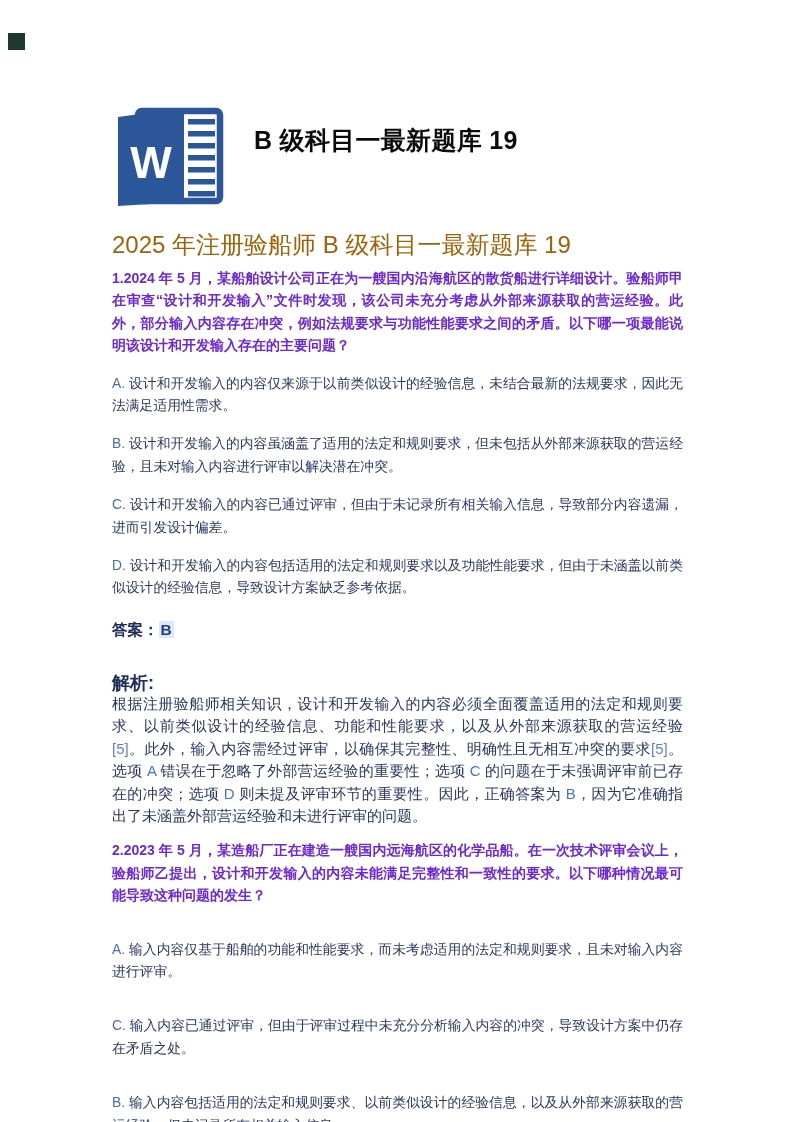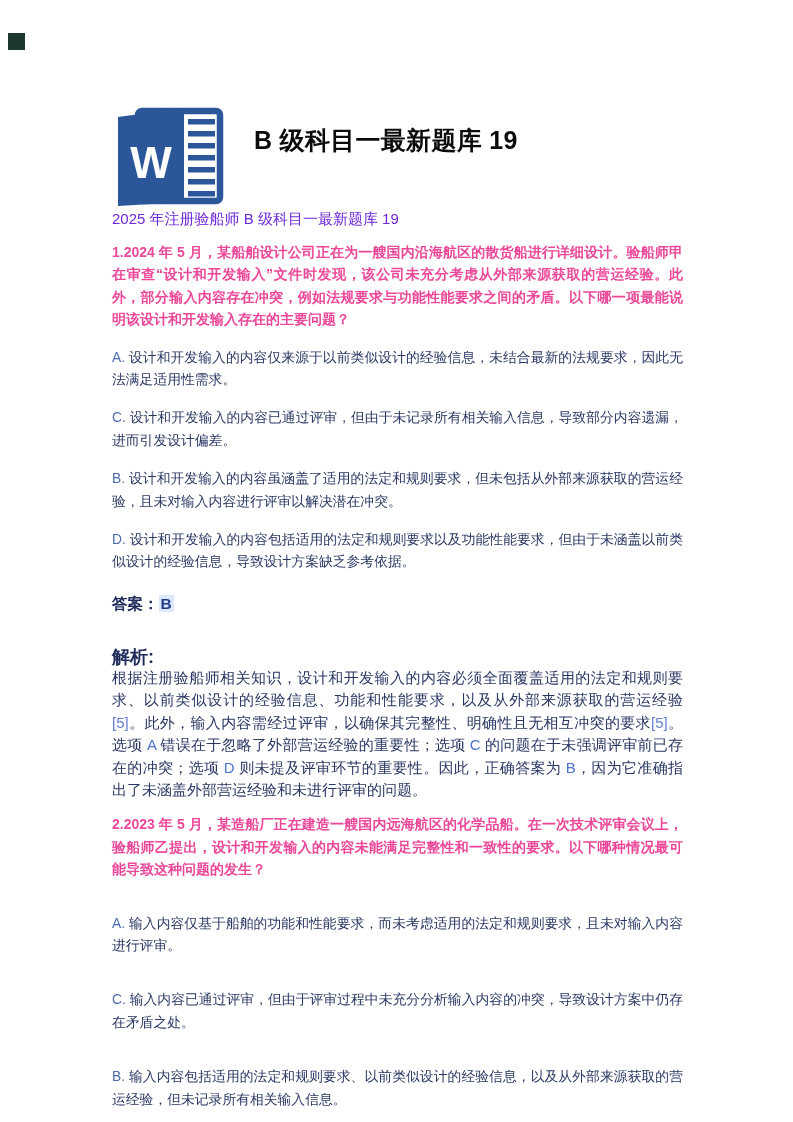--- a/index.html
+++ b/index.html
@@ -30,31 +30,32 @@
   .title-block {
     margin-left: 28px;
     padding-top: 14px;
     font-size: 25px;
     font-weight: bold;
     color: #0b0b0b;
     line-height: 43px;
     letter-spacing: 0.3px;
   }
   .subtitle {
-    font-size: 15px;
+    margin-top: 26px;
+    font-size: 24px;
     line-height: 24px;
     font-weight: 400;
-    color: #6d28d9;
+    color: #a16207;
   }
   .stem {
     margin-top: 10px;
     font-size: 14px;
     line-height: 22.4px;
     font-weight: bold;
-    color: #ec4899;
+    color: #6d28d9;
     text-align: justify;
   }
   .stem.q2 { margin-top: 12px; }
   .option {
     margin-top: 16px;
     font-size: 13.8px;
     line-height: 22.4px;
     color: #293763;
     text-align: justify;
   }
@@ -117,24 +118,24 @@
   </div>
 
   <div class="subtitle">2025 年注册验船师 B 级科目一最新题库 19</div>
 
   <div class="stem">1.2024 年 5 月，某船舶设计公司正在为一艘国内沿海航区的散货船进行详细设计。验船师甲在审查“设计和开发输入”文件时发现，该公司未充分考虑从外部来源获取的营运经验。此外，部分输入内容存在冲突，例如法规要求与功能性能要求之间的矛盾。以下哪一项最能说明该设计和开发输入存在的主要问题？</div>
 
   <div class="option">
     <span class="letter">A.</span><span> 设计和开发输入的内容仅来源于以前类似设计的经验信息，未结合最新的法规要求，因此无法满足适用性需求。</span>
   </div>
   <div class="option">
-    <span class="letter">C.</span><span> 设计和开发输入的内容已通过评审，但由于未记录所有相关输入信息，导致部分内容遗漏，进而引发设计偏差。</span>
+    <span class="letter">B.</span><span> 设计和开发输入的内容虽涵盖了适用的法定和规则要求，但未包括从外部来源获取的营运经验，且未对输入内容进行评审以解决潜在冲突。</span>
   </div>
   <div class="option">
-    <span class="letter">B.</span><span> 设计和开发输入的内容虽涵盖了适用的法定和规则要求，但未包括从外部来源获取的营运经验，且未对输入内容进行评审以解决潜在冲突。</span>
+    <span class="letter">C.</span><span> 设计和开发输入的内容已通过评审，但由于未记录所有相关输入信息，导致部分内容遗漏，进而引发设计偏差。</span>
   </div>
   <div class="option">
     <span class="letter">D.</span><span> 设计和开发输入的内容包括适用的法定和规则要求以及功能性能要求，但由于未涵盖以前类似设计的经验信息，导致设计方案缺乏参考依据。</span>
   </div>
 
   <div class="answer-line">
     <span>答案：</span><span class="val">B</span>
   </div>
 
   <div class="analysis-label">解析:</div>

